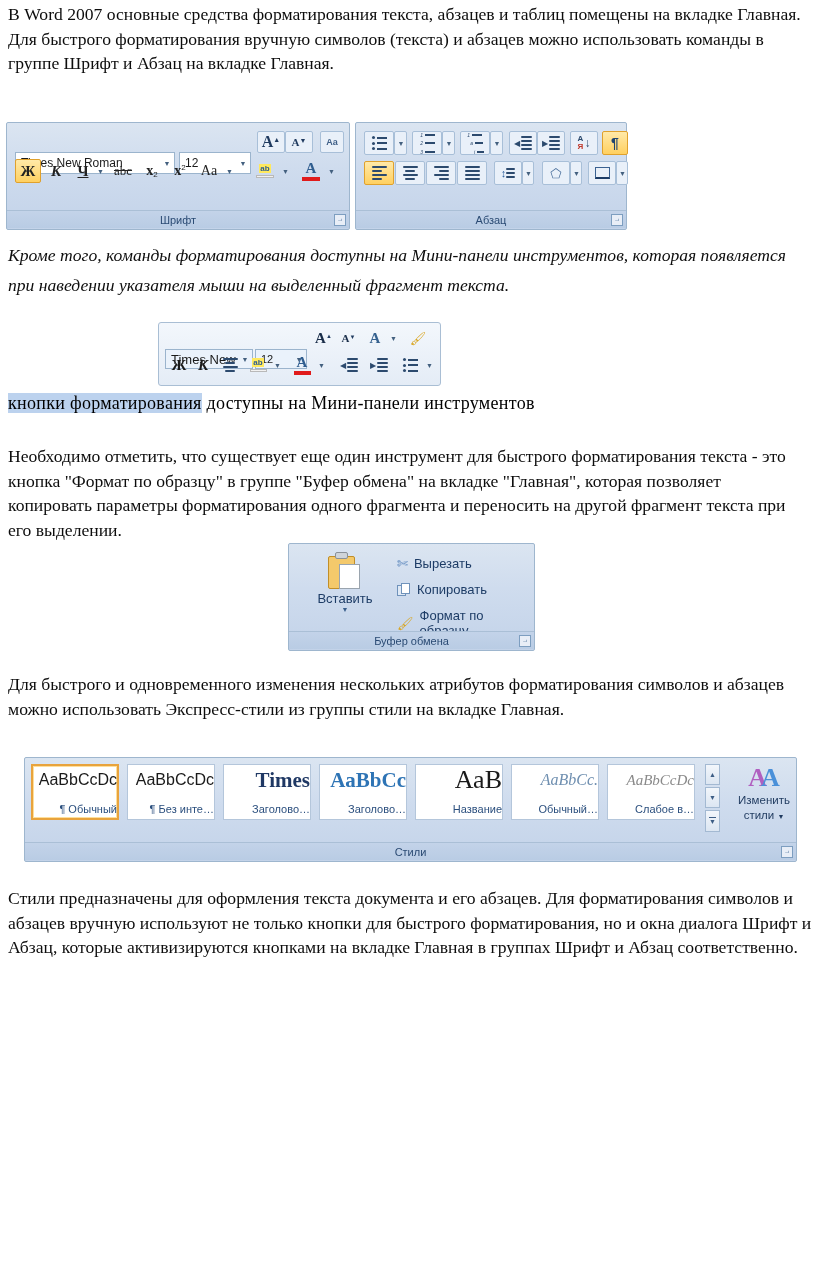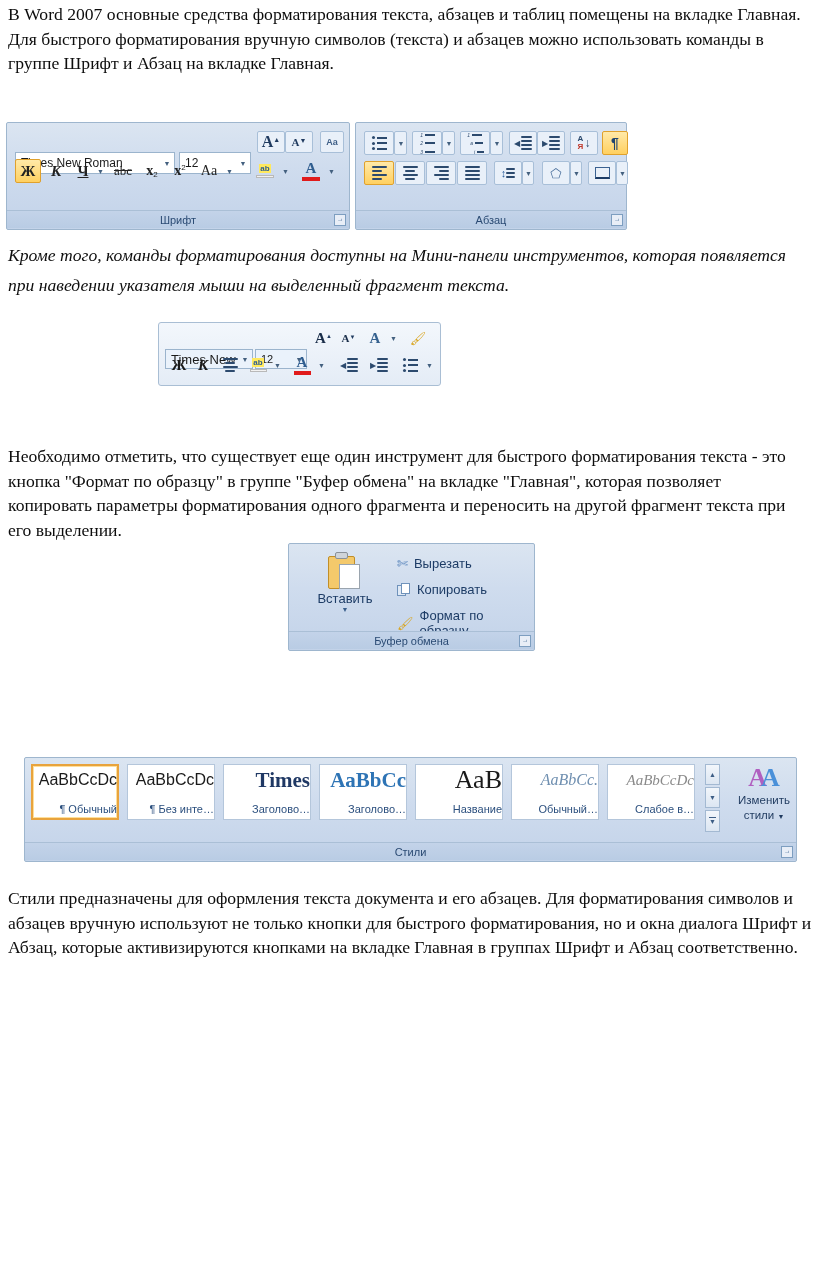--- a/index.html
+++ b/index.html
@@ -483,20 +483,23 @@
             <b></b>
             <u></u>
           </div>
         </span>
     </div>
     <div class="btn" style="left:264px; top:30px; width:12px; height:24px;">
         <span class="mini-caret">▼</span>
       </div>
   </div>
 
+  <div class="caption-line">
+    <span class="hl">кнопки форматирования</span><span> доступны на Мини-панели инструментов</span>
+  </div>
 
   <p class="para p3">Необходимо отметить, что существует еще один инструмент для быстрого форматирования текста - это кнопка "Формат по образцу" в группе "Буфер обмена" на вкладке "Главная", которая позволяет копировать параметры форматирования одного фрагмента и переносить на другой фрагмент текста при его выделении.</p>
 
   <div class="ribbon-group" id="clipboard-group">
 
     <div style="position:absolute;left:16px;top:6px;width:80px;height:76px;display:flex;flex-direction:column;align-items:center;">
       <span style="position:relative;display:block;width:34px;height:38px;margin-top:2px;">
         <span style="position:absolute;left:0;top:4px;width:27px;height:33px;background:#f4c96b;border:1px solid #c18e28;border-radius:2px;"></span>
         <span style="position:absolute;left:7px;top:0;width:13px;height:7px;background:#cfd4d9;border:1px solid #8a9199;border-radius:2px;"></span>
         <span style="position:absolute;left:11px;top:12px;width:21px;height:25px;background:#ffffff;border:1px solid #9aa4ae;"></span>
@@ -518,20 +521,21 @@
     </div>
     <div class="cb-item" style="left:108px; top:64px;">
       <span style="font-size:13px;color:#d9a520;">🖌</span>
       <span>Формат по образцу</span>
     </div>
 
     <div class="grp-label">Буфер обмена</div>
     <div class="dlg-launcher"></div>
   </div>
 
+  <p class="para p4">Для быстрого и одновременного изменения нескольких атрибутов форматирования символов и абзацев можно использовать Экспресс-стили из группы стили на вкладке Главная.</p>
 
   <div class="ribbon-group" id="styles-group">
     <div id="styles-gallery">
         <div class="style-tile sel" style="left: 6px;">
           <div class="style-sample" style="color: rgb(26, 26, 26); font-size: 16px; font-family: &quot;Liberation Sans&quot;, sans-serif;">AaBbCcDc</div>
           <div class="style-name">¶ Обычный</div>
         </div>
         <div class="style-tile" style="left: 102px;">
           <div class="style-sample" style="color: rgb(26, 26, 26); font-size: 16px; font-family: &quot;Liberation Sans&quot;, sans-serif;">AaBbCcDc</div>
           <div class="style-name">¶ Без инте…</div>

